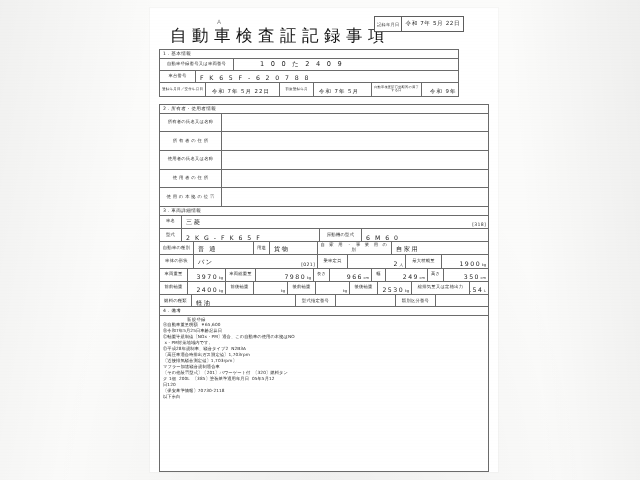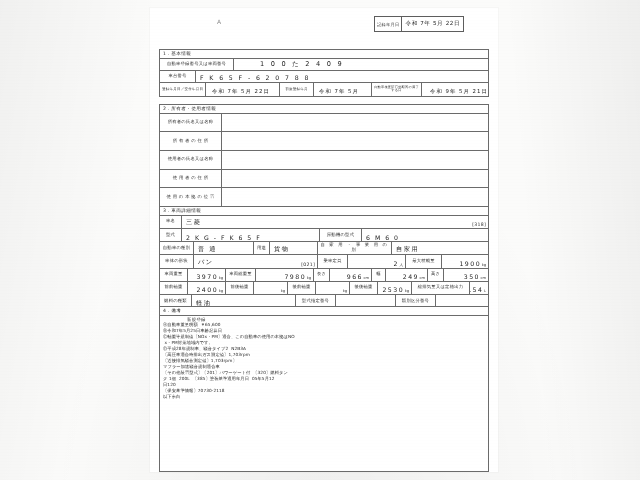--- a/index.html
+++ b/index.html
@@ -165,21 +165,21 @@
   }
   .code {
     font-size: 4.6px;
     letter-spacing: 0.3px;
     margin-left: auto;
     padding-right: 2px;
     color: #2a2a2a;
   }
 
   
-  #blk1 { top: 41px; width: 330px; }
+  #blk1 { top: 41px; width: 300px; }
   #blk1 .r1 { height: 12px; }
   #blk1 .r2 { height: 12px; }
   #blk1 .r3 { height: 13px; }
 
   
   #blk2 { top: 96px; width: 330px; }
   #blk2 .row { height: 18.6px; }
 
   
   #blk3 { top: 198px; width: 330px; }
@@ -216,20 +216,21 @@
   }
 </style>
 </head>
 <body>
 
 <div id="paper"></div>
 
 <div id="sheet">
 
   <div class="ttl-mark">A</div>
+  <div class="doc-title">自動車検査証記録事項</div>
 
   <div class="recdate">
     <div class="lb">記録年月日</div>
     <div class="vl">令和   7年  5月 22日</div>
   </div>
 
   <div class="frame" id="blk1">
     <div class="sec-head">1．基本情報</div>
 
     <div class="row r1">

